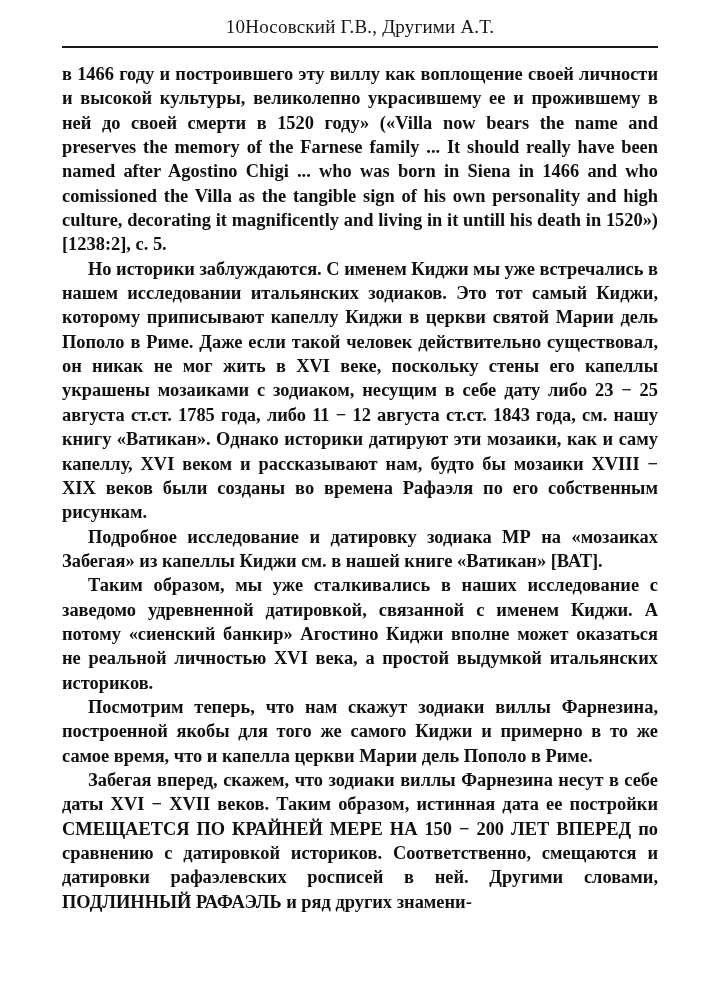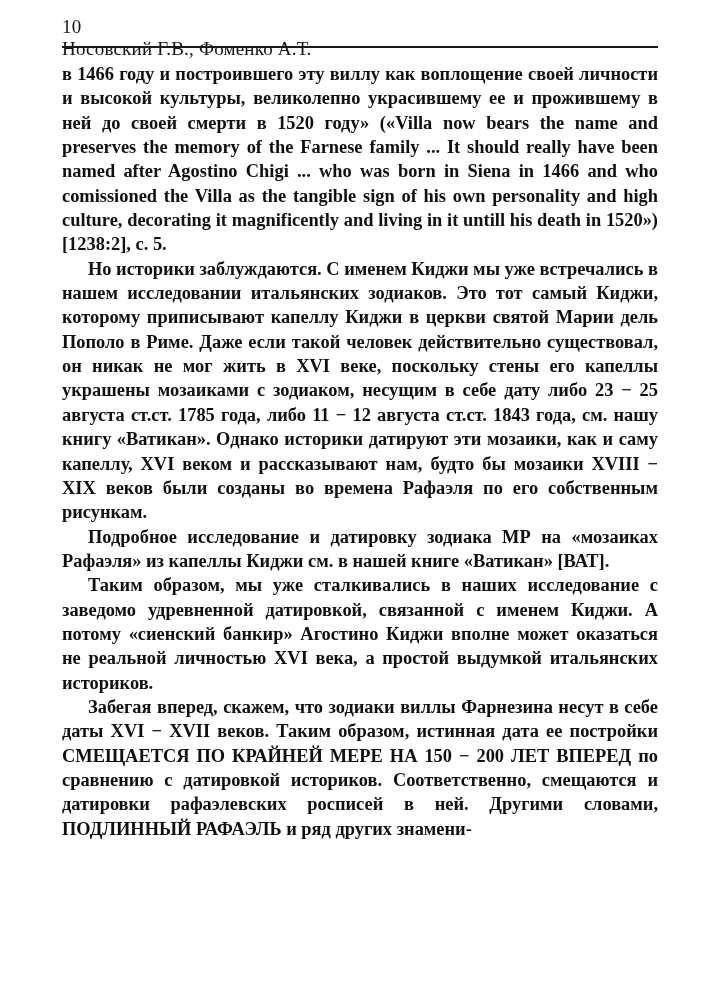--- a/index.html
+++ b/index.html
@@ -20,21 +20,20 @@
     top: 16px;
     left: 62px;
     width: 596px;
     display: flex;
     align-items: baseline;
     justify-content: center;
     font-family: "Liberation Serif", "DejaVu Serif", serif;
     font-size: 19px;
     color: #141414;
     letter-spacing: 0.2px;
-    flex-direction: column;
   }
   .header-page-number {
     font-family: "Liberation Serif", "DejaVu Serif", serif;
     font-size: 19px;
     color: #141414;
   }
   .header-authors {
     font-family: "Liberation Serif", "DejaVu Serif", serif;
     font-size: 19px;
     color: #141414;
@@ -72,26 +71,27 @@
     text-indent: 0;
   }
 </style>
 </head>
 <body>
 
 <div class="page">
 
   <div class="header">
     <span class="header-page-number">10</span>
-    <span class="header-authors">Носовский Г.В., Фоменко А.Т.</span>
+    <span class="header-authors">Носовский Г.В., Другими А.Т.</span>
   </div>
 
   <div class="header-rule"></div>
 
   <div class="body-text">
     <p class="no-indent">в 1466 году и построившего эту виллу как воплощение своей личности и высокой культуры, великолепно украсившему ее и прожившему в ней до своей смерти в 1520 году» («Villa now bears the name and preserves the memory of the Farnese family ... It should really have been named after Agostino Chigi ... who was born in Siena in 1466 and who comissioned the Villa as the tangible sign of his own personality and high culture, decorating it magnificently and living in it untill his death in 1520») [1238:2], с. 5.</p>
     <p>Но историки заблуждаются. С именем Киджи мы уже встречались в нашем исследовании итальянских зодиаков. Это тот самый Киджи, которому приписывают капеллу Киджи в церкви святой Марии дель Пополо в Риме. Даже если такой человек действительно существовал, он никак не мог жить в XVI веке, поскольку стены его капеллы украшены мозаиками с зодиаком, несущим в себе дату либо 23 − 25 августа ст.ст. 1785 года, либо 11 − 12 августа ст.ст. 1843 года, см. нашу книгу «Ватикан». Однако историки датируют эти мозаики, как и саму капеллу, XVI веком и рассказывают нам, будто бы мозаики XVIII − XIX веков были созданы во времена Рафаэля по его собственным рисункам.</p>
-    <p>Подробное исследование и датировку зодиака МР на «мозаиках Рафаэля» из капеллы Киджи см. в нашей книге «Ватикан» [ВАТ].</p>
+    <p>Подробное исследование и датировку зодиака МР на «мозаиках Забегая» из капеллы Киджи см. в нашей книге «Ватикан» [ВАТ].</p>
     <p>Таким образом, мы уже сталкивались в наших исследование с заведомо удревненной датировкой, связанной с именем Киджи. А потому «сиенский банкир» Агостино Киджи вполне может оказаться не реальной личностью XVI века, а простой выдумкой итальянских историков.</p>
+    <p>Посмотрим теперь, что нам скажут зодиаки виллы Фарнезина, построенной якобы для того же самого Киджи и примерно в то же самое время, что и капелла церкви Марии дель Пополо в Риме.</p>
     <p>Забегая вперед, скажем, что зодиаки виллы Фарнезина несут в себе даты XVI − XVII веков. Таким образом, истинная дата ее постройки СМЕЩАЕТСЯ ПО КРАЙНЕЙ МЕРЕ НА 150 − 200 ЛЕТ ВПЕРЕД по сравнению с датировкой историков. Соответственно, смещаются и датировки рафаэлевских росписей в ней. Другими словами, ПОДЛИННЫЙ РАФАЭЛЬ и ряд других знамени-</p>
   </div>
 
 </div>
 
 </body></html>

